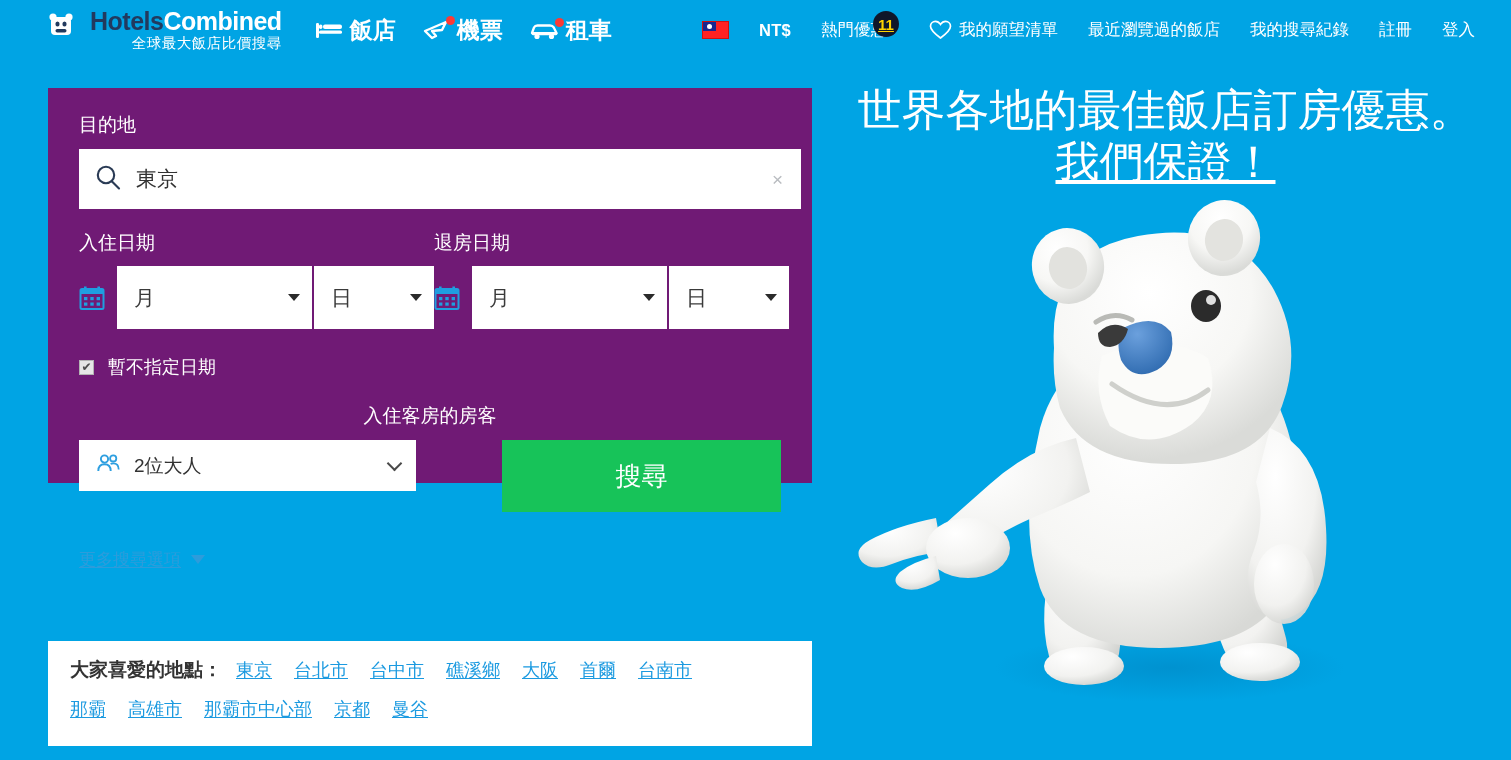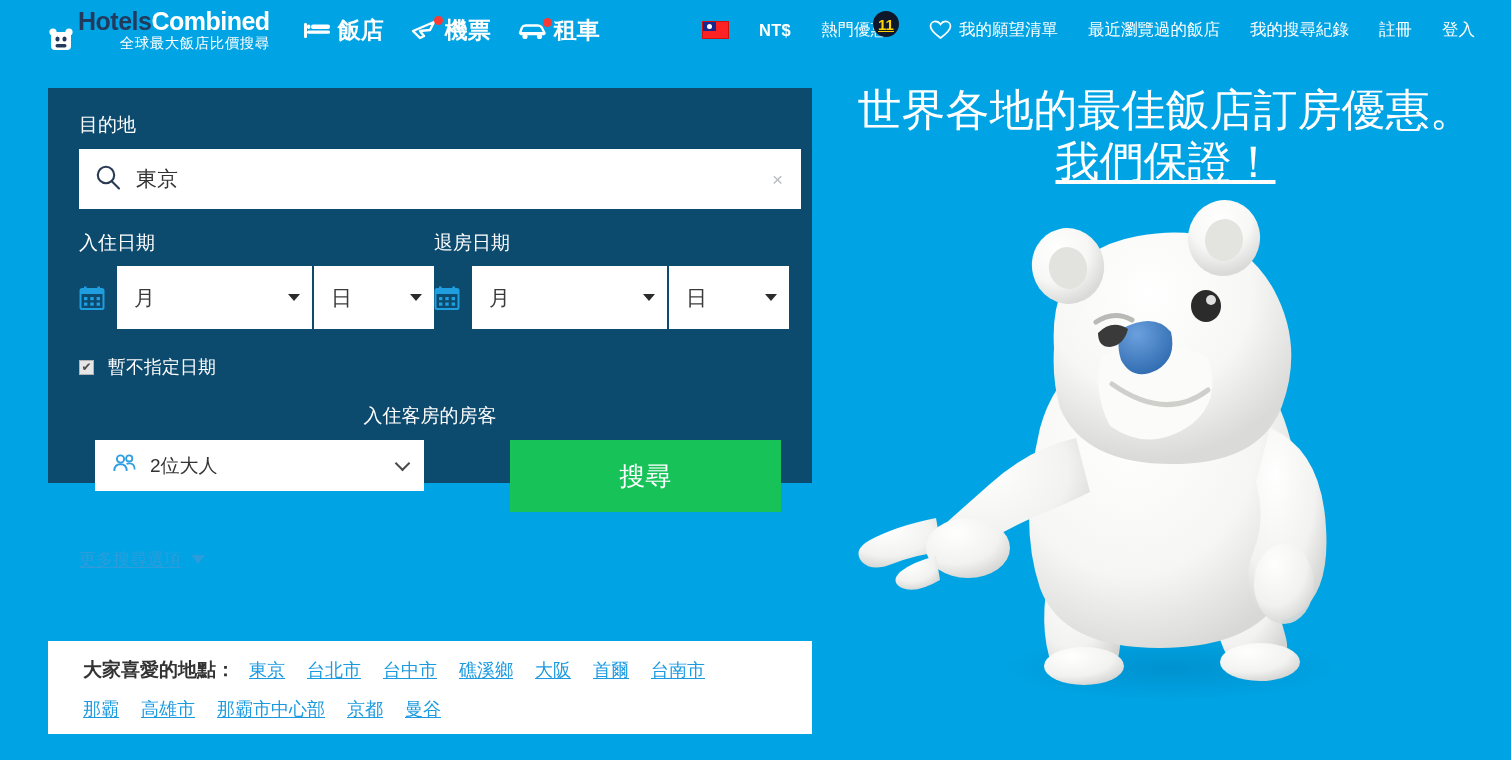--- a/index.html
+++ b/index.html
@@ -11,22 +11,22 @@
   }
 
   
   .header {
     position: absolute; top: 0; left: 0;
     width: 1511px; height: 60px;
     display: flex; align-items: center;
     background: #00a4e4;
   }
   .logo-block {
-    margin-left: 48px; display: flex; align-items: flex-end;
-    cursor: pointer; position: relative;
+    margin-left: 48px; display: flex; align-items: flex-start;
+    cursor: pointer; position: relative; gap: 12px;
   }
   .logo-bear {
     width: 26px; height: 24px; margin-top: 5px; margin-right: 4px;
     position: relative; flex: none;
   }
   .logo-bear .bsvg { display:block; }
   .logo-textwrap { display: flex; flex-direction: column; }
   .logo-word { font-size: 25px; font-weight: bold; line-height: 27px; letter-spacing: -0.5px; white-space: nowrap; }
   .logo-word .l1 { color: #223a5e; }
   .logo-word .l2 { color: #ffffff; }
@@ -72,21 +72,21 @@
     background: #0f172a; color: #ffd400; font-size: 15px; font-weight: bold;
     display: flex; align-items: center; justify-content: center;
     margin-left: -14px; margin-top: -12px; position: relative; z-index: 3; text-decoration: underline;
   }
   .heart-ico { margin-right: 7px; display: flex; }
 
   
   .panel {
     position: absolute; left: 48px; top: 88px;
     width: 764px; height: 395px;
-    background: #0c4a6e;
+    background: #701a75;
     padding: 26px 31px 0 31px;
   }
   .panel-label { color: #ffffff; font-size: 19px; line-height: 22px; }
 
   .dest-field {
     margin-top: 13px; width: 722px; height: 60px; background: #fff;
     display: flex; align-items: center; padding: 0 14px 0 16px;
     position: relative;
   }
   .dest-value {
@@ -122,21 +122,21 @@
     display: flex; align-items: center; justify-content: center; cursor: pointer;
     flex: none;
   }
   .cbx .tick { color: #4d4d4d; font-size: 12px; line-height: 12px; }
   .nodate-label { color: #fff; font-size: 18px; margin-left: 14px; }
 
   .guests-label { margin-top: 26px; text-align: center; }
   .bottom-row { display: flex; align-items: flex-start; margin-top: 13px; }
   .guests-sel {
     width: 348px; height: 51px; background: #fff;
-    display: flex; align-items: center; padding: 0 16px 0 17px; cursor: pointer; margin-left: 16px;
+    display: flex; align-items: center; padding: 0 16px 0 17px; cursor: pointer;
   }
   .guests-sel .gv { font-size: 19px; color: #333; margin-left: 13px; flex: 1; }
   .chev {
     width: 11px; height: 11px; border-right: 2px solid #4a4a4a;
     border-bottom: 2px solid #4a4a4a; transform: rotate(45deg); margin-top: -5px;
   }
   .search-btn {
     margin-left: 86px; width: 289px; height: 72px; background: #17c359;
     color: #fff; font-size: 26px; font-weight: normal;
     display: flex; align-items: center; justify-content: center;
@@ -151,22 +151,22 @@
   }
   .more-opts .mo-caret {
     margin-left: 10px; width: 0; height: 0;
     border-left: 7px solid transparent; border-right: 7px solid transparent;
     border-top: 9px solid #2d9cdb;
   }
 
   
   .popular {
     position: absolute; left: 48px; top: 641px;
-    width: 764px; height: 93px; background: #fff;
-    padding: 16px 22px 0 35px;
+    width: 764px; height: 105px; background: #fff;
+    padding: 16px 22px 0 22px;
   }
   .pop-line { display: flex; align-items: baseline; flex-wrap: wrap; }
   .pop-title { color: #333; font-size: 19px; font-weight: bold; margin-right: 14px; white-space: nowrap; }
   .pop-link {
     color: #1b9ae0; font-size: 18px; text-decoration: underline;
     text-underline-offset: 2px; margin-right: 22px; cursor: pointer; white-space: nowrap;
   }
   .pop-line.row2 { margin-top: 14px; }
 
   

